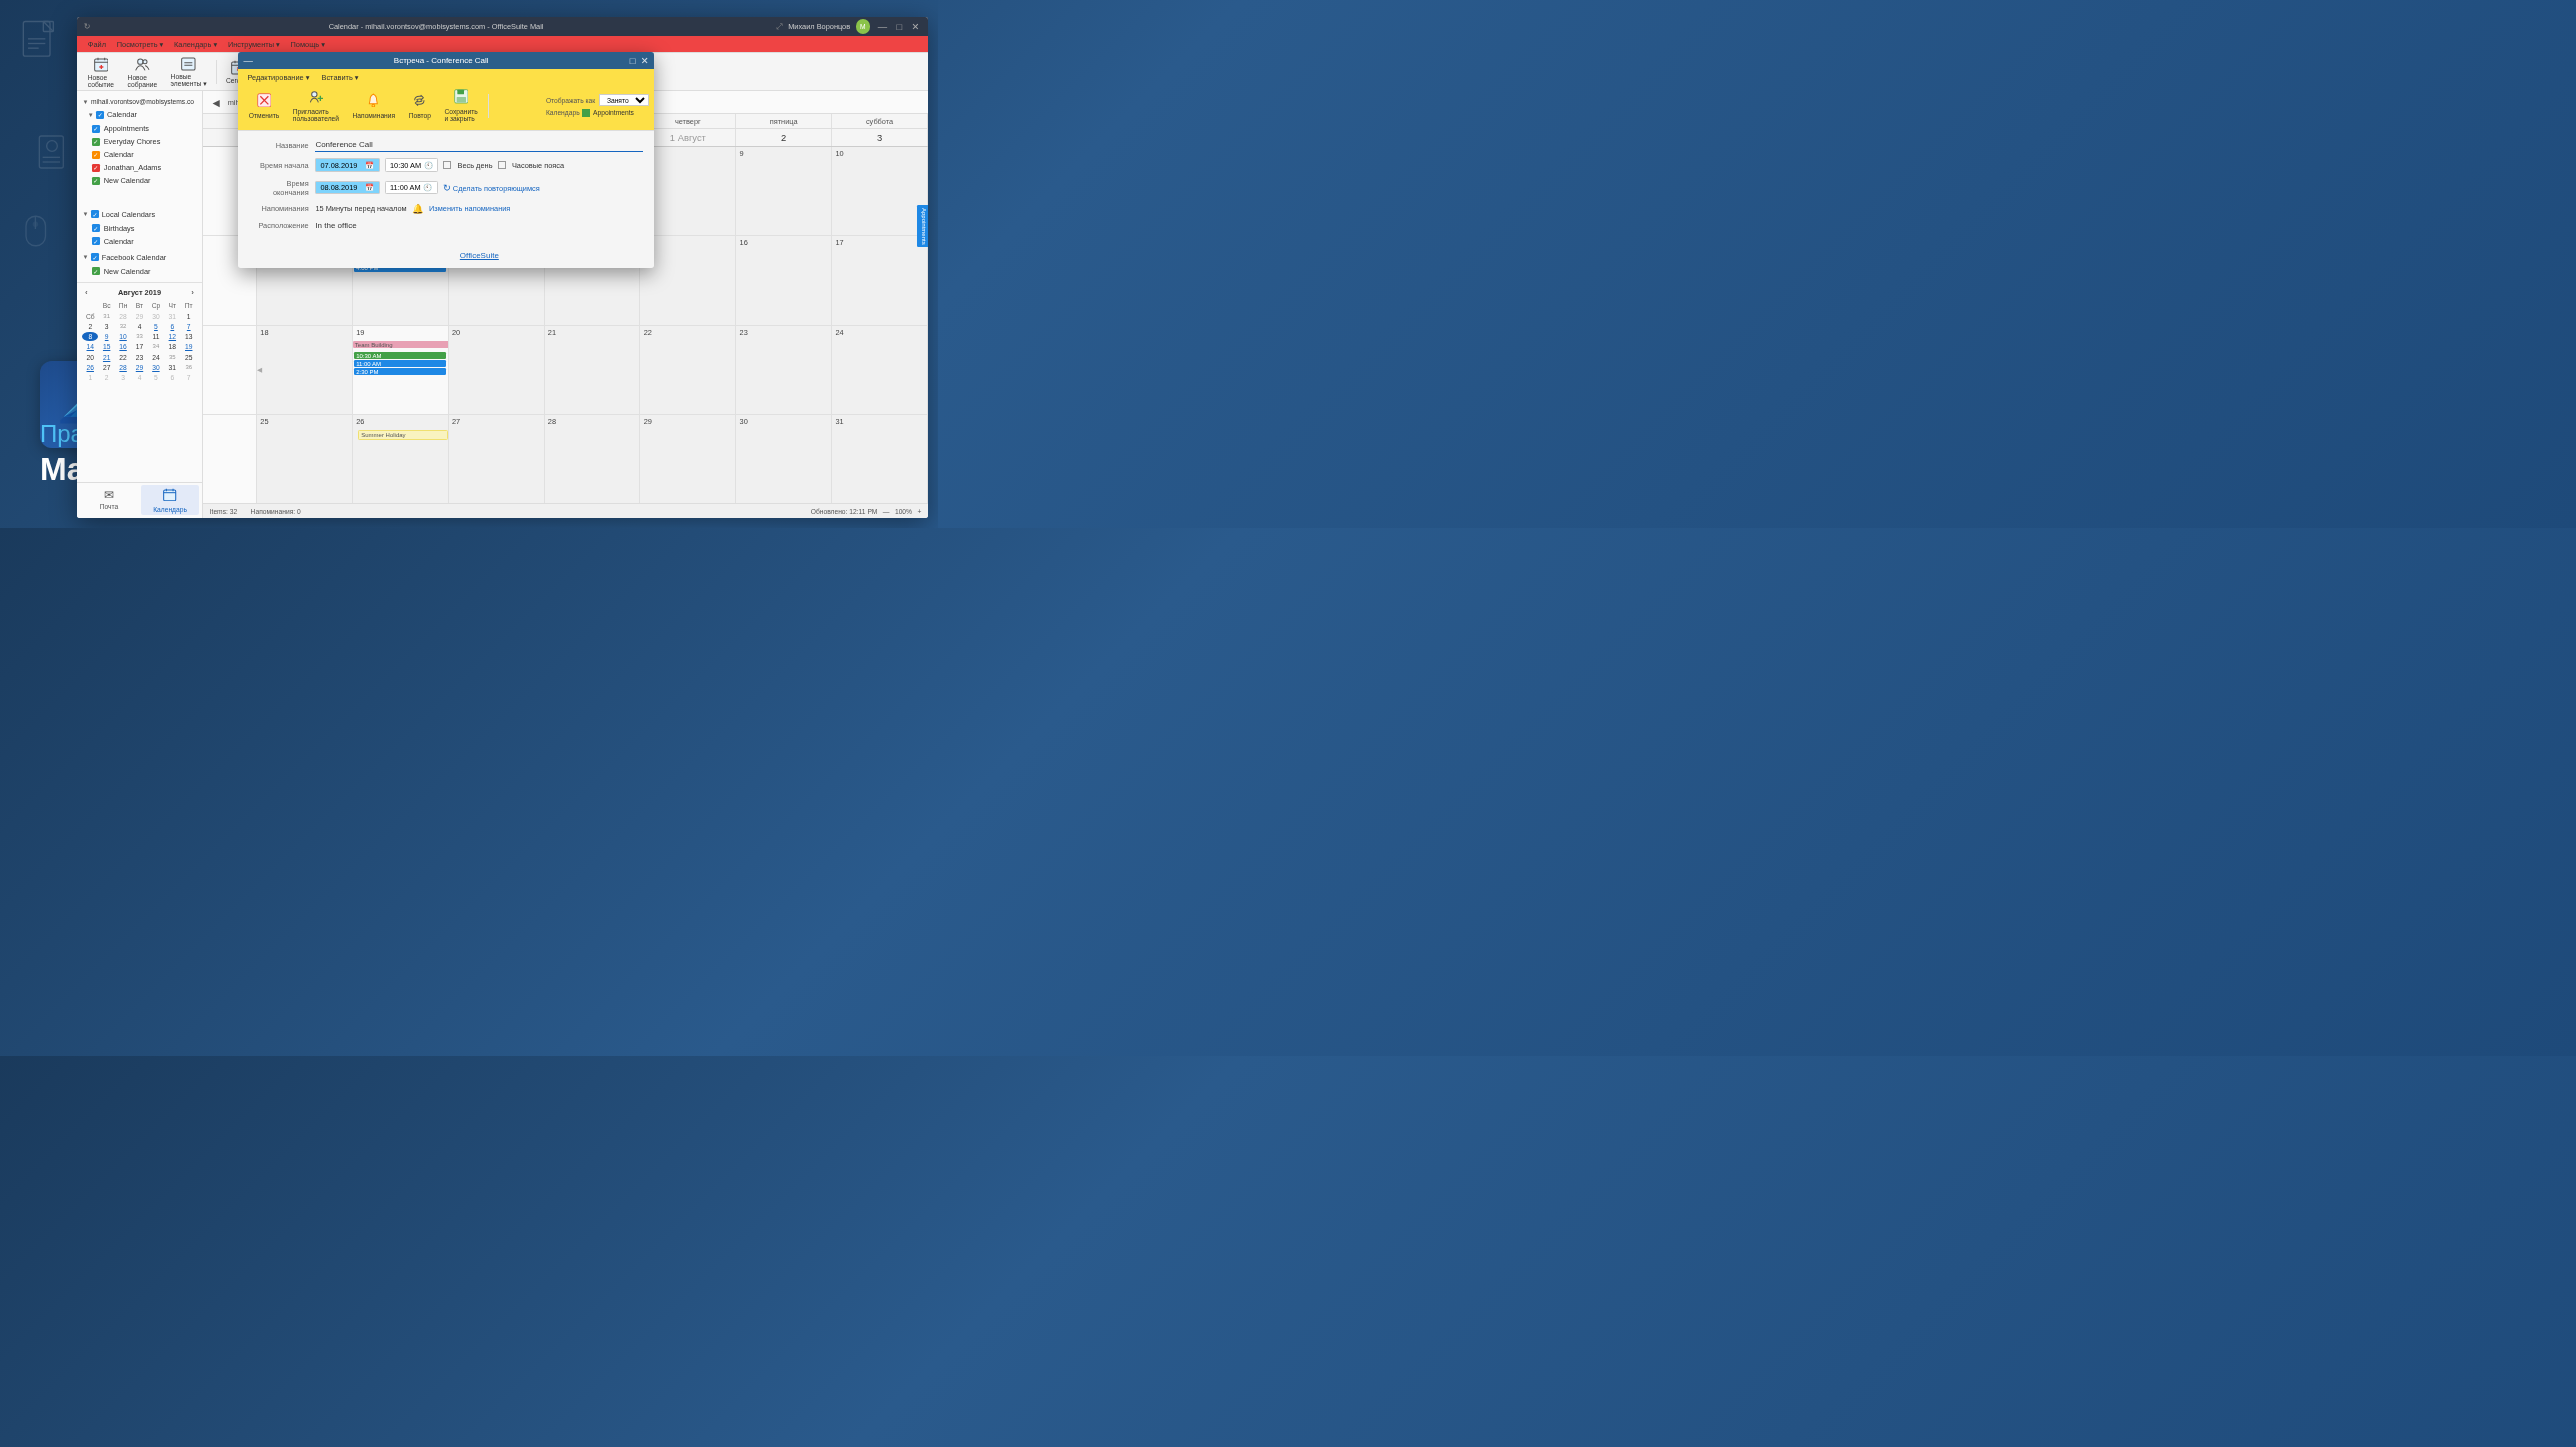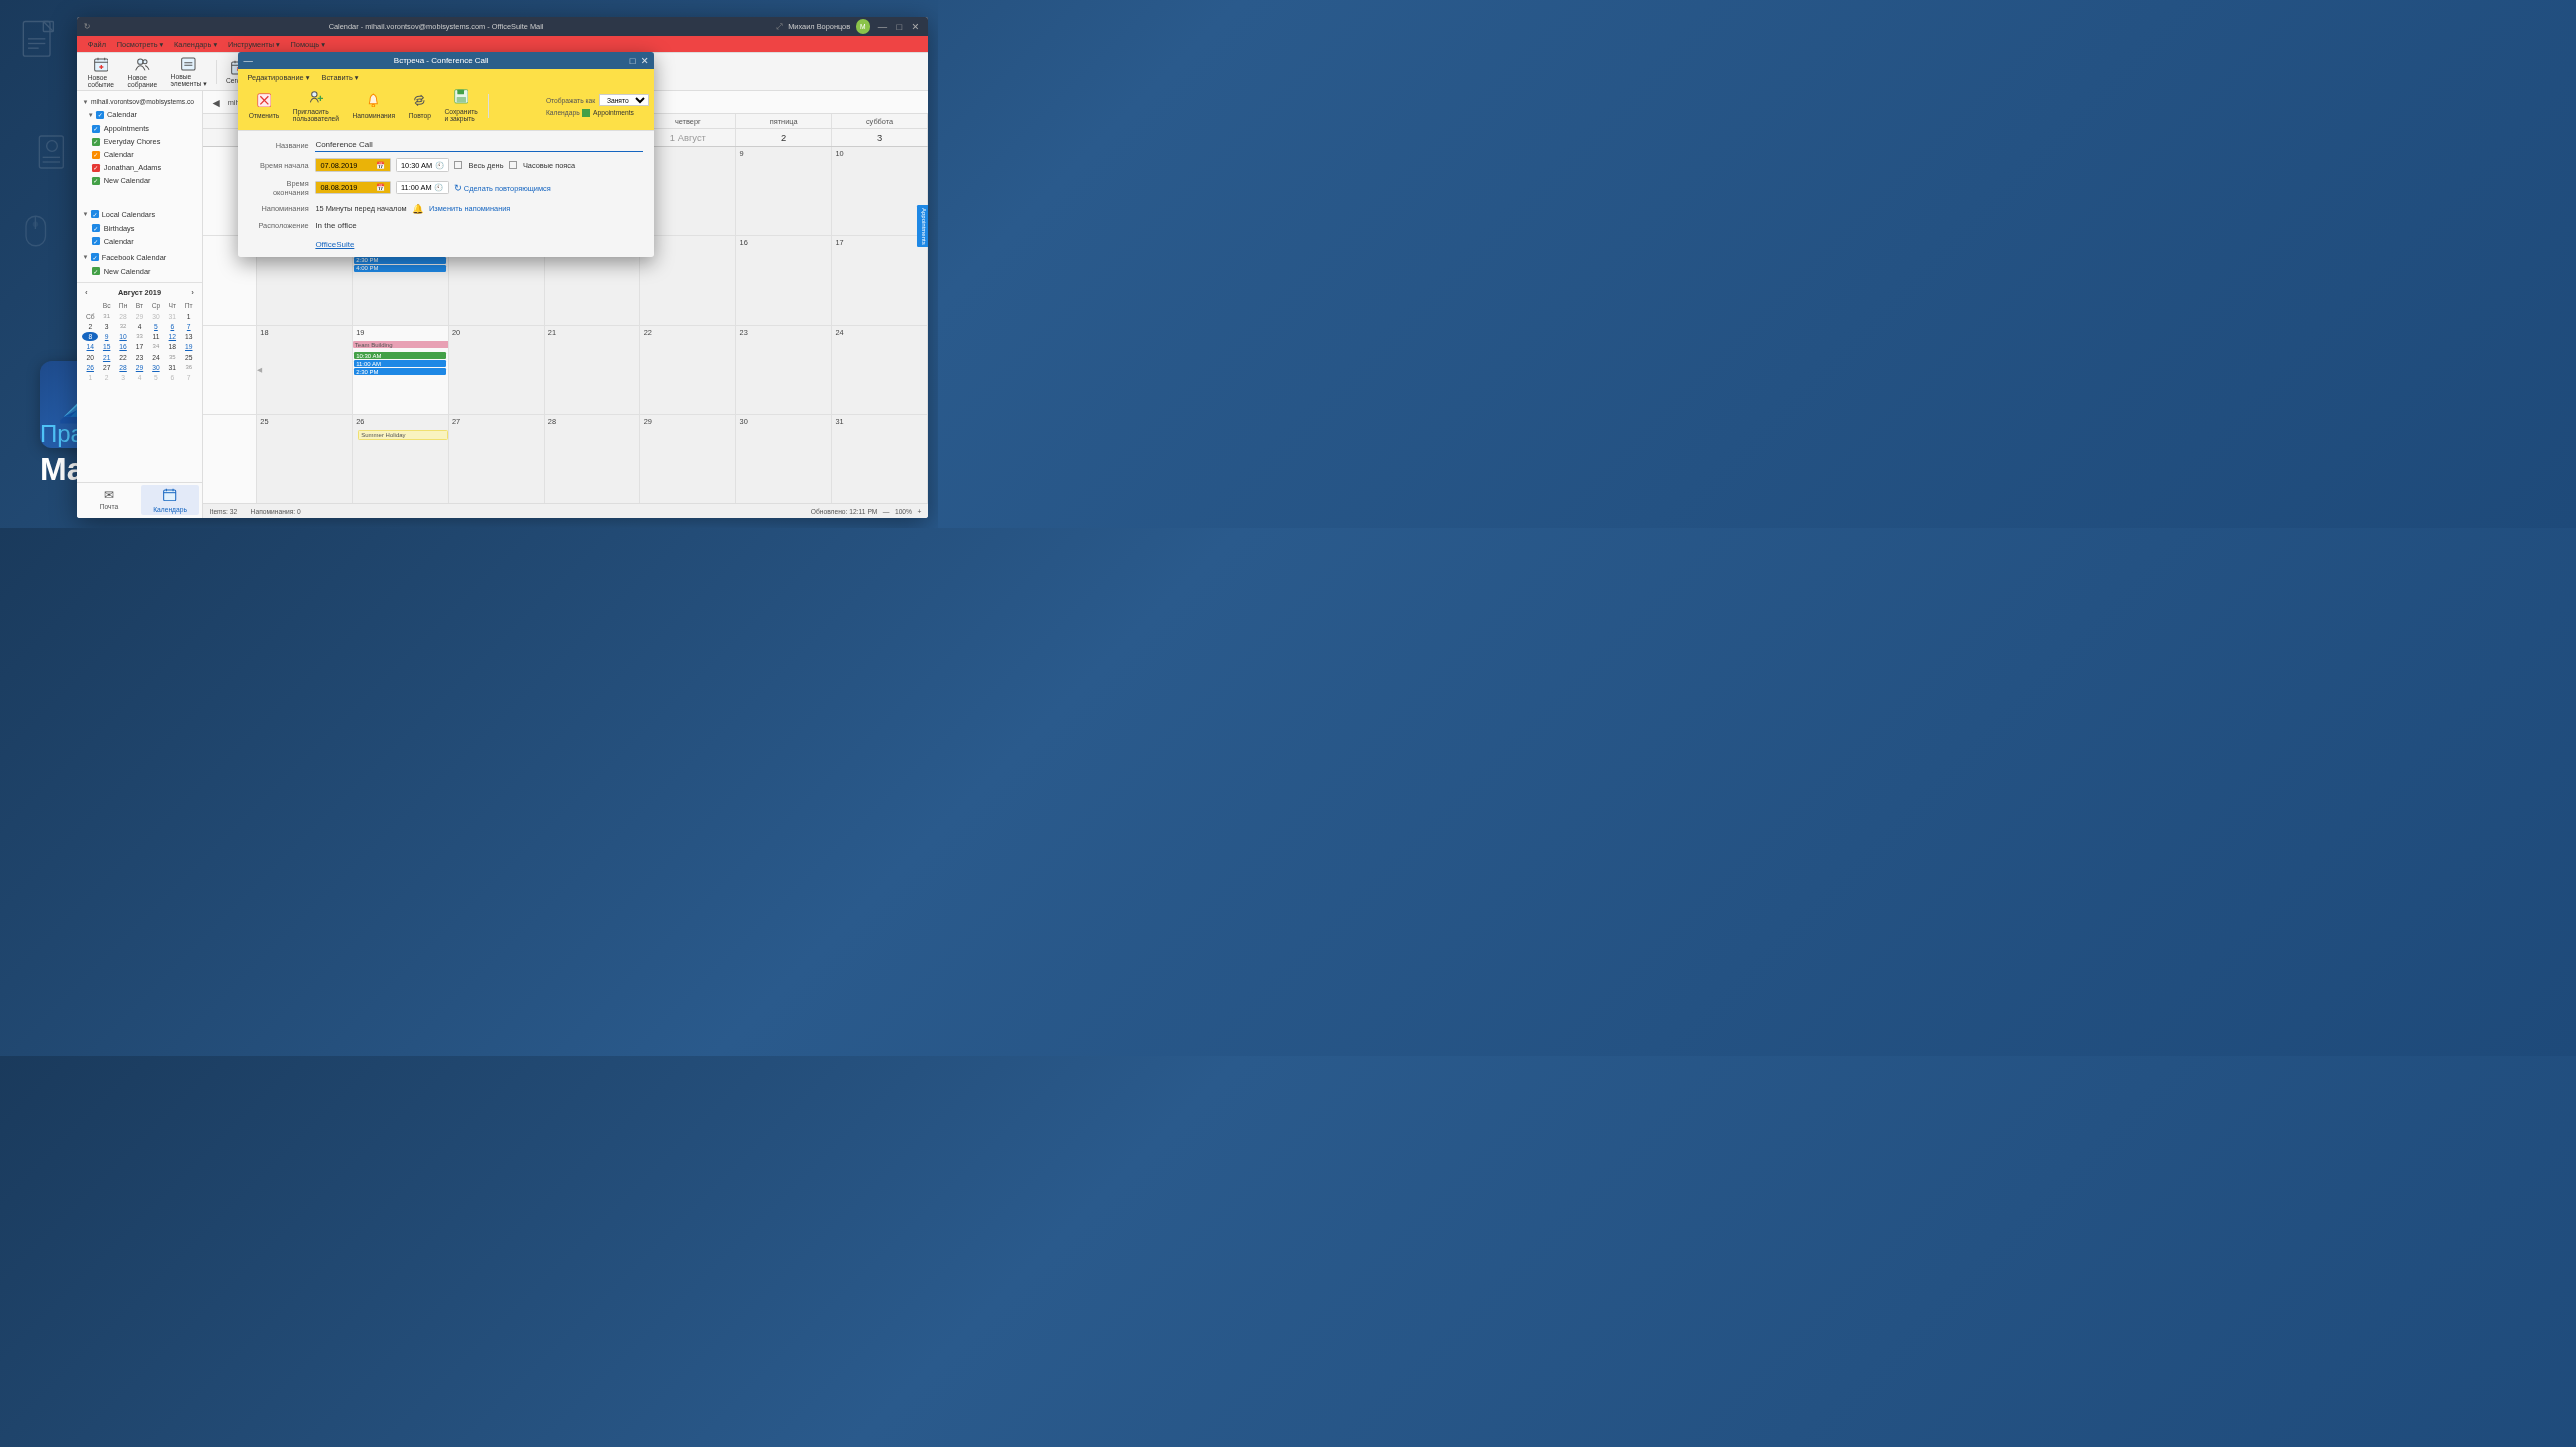--- a/index.html
+++ b/index.html
@@ -562,24 +562,24 @@
       padding: 1.3px 0;
     }
     .form-input-row {
       display: flex;
       align-items: center;
       gap: 5.4px;
     }
     .date-field {
       display: flex;
       align-items: center;
-      gap: 19px;
+      gap: 8px;
       border: 0.7px solid #ccc;
       padding: 1.3px 4px;
-      background: #eab308;
+      background: #7dd3fc;
       font-size: 7.4px;
       border-radius: 1.3px;
     }
     .time-field {
       display: flex;
       align-items: center;
       gap: 2.7px;
       border: 0.7px solid #ccc;
       padding: 1.3px 4px;
       background: white;
@@ -1290,21 +1290,21 @@
             <span>Изменить напоминания</span>
           </a>
         </div>
       </div>
 
       <div class="form-row">
         <span class="form-label">Расположение</span>
         <span class="location-value">In the office</span>
       </div>
 
-      <div class="form-row" style="margin-top:3px;">
+      <div class="form-row" style="margin-top:14px;justify-content:center;">
         <span class="form-label"></span>
         <a class="officesuite-link">
           <span>OfficeSuite</span>
         </a>
       </div>
     </div>
   </div>
 </div>
 
 

